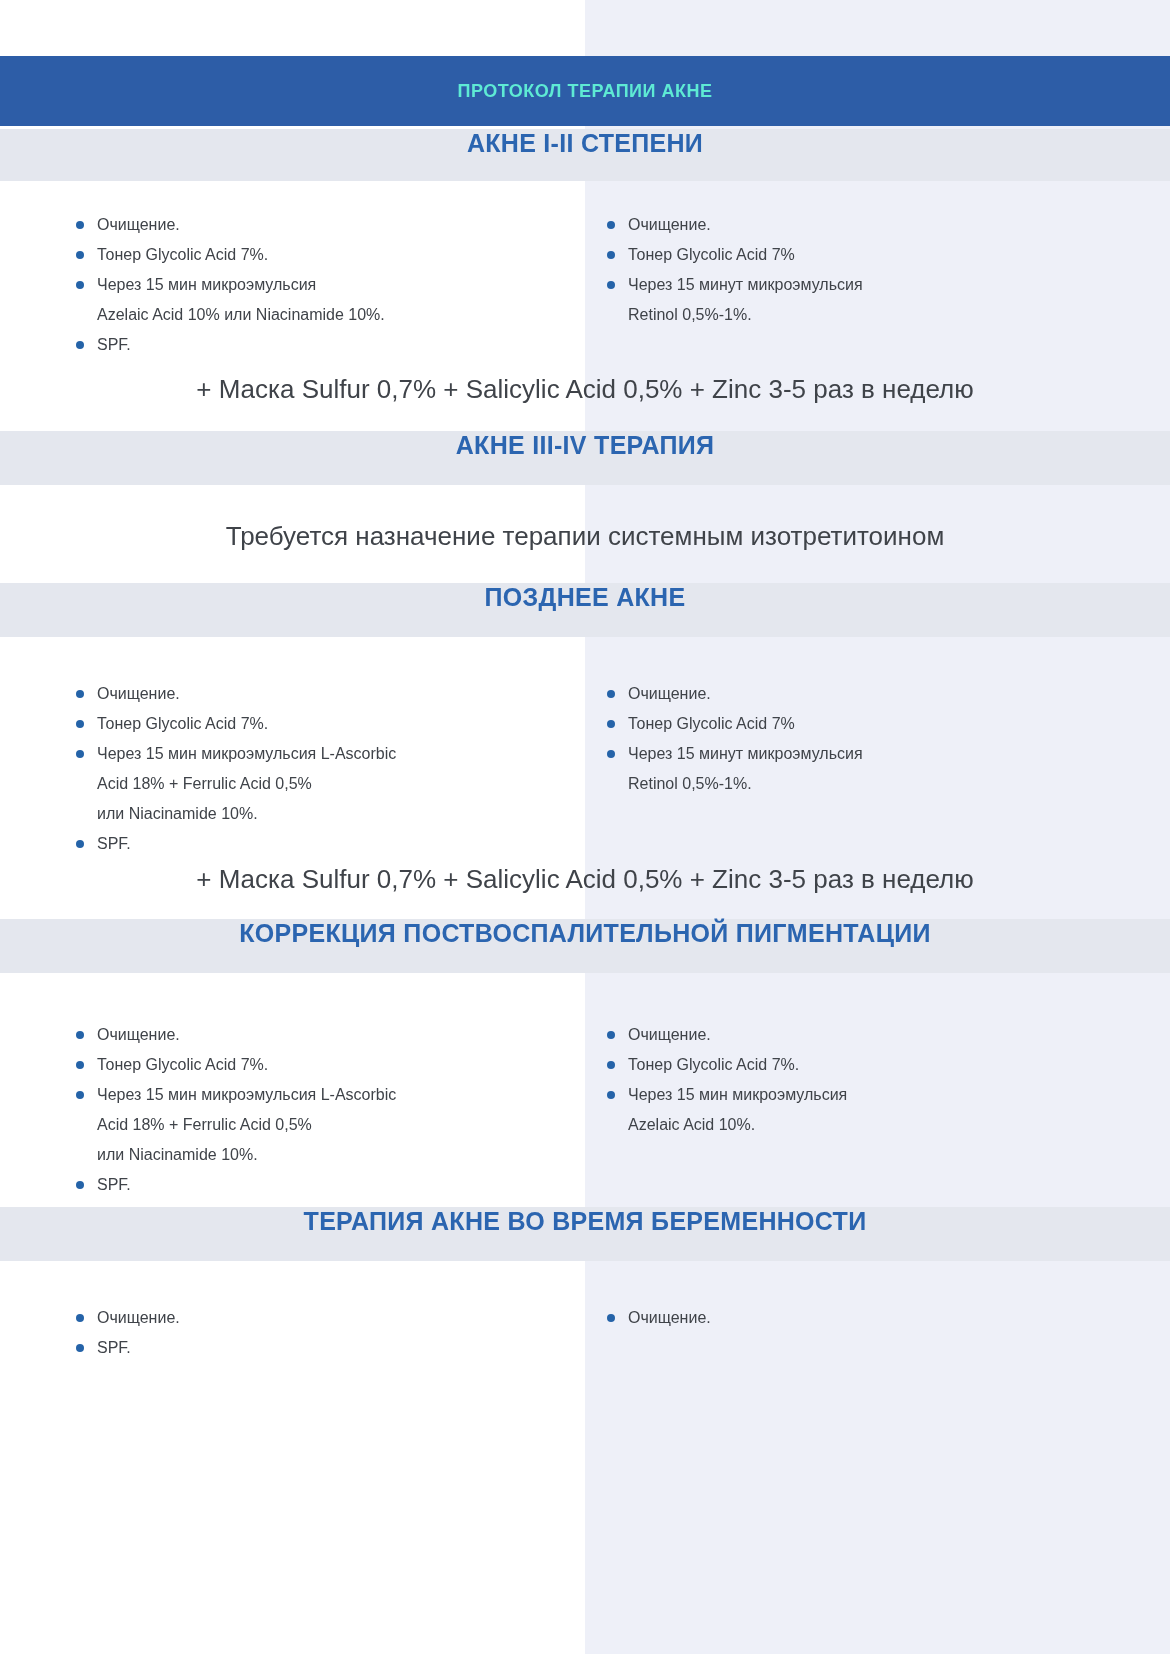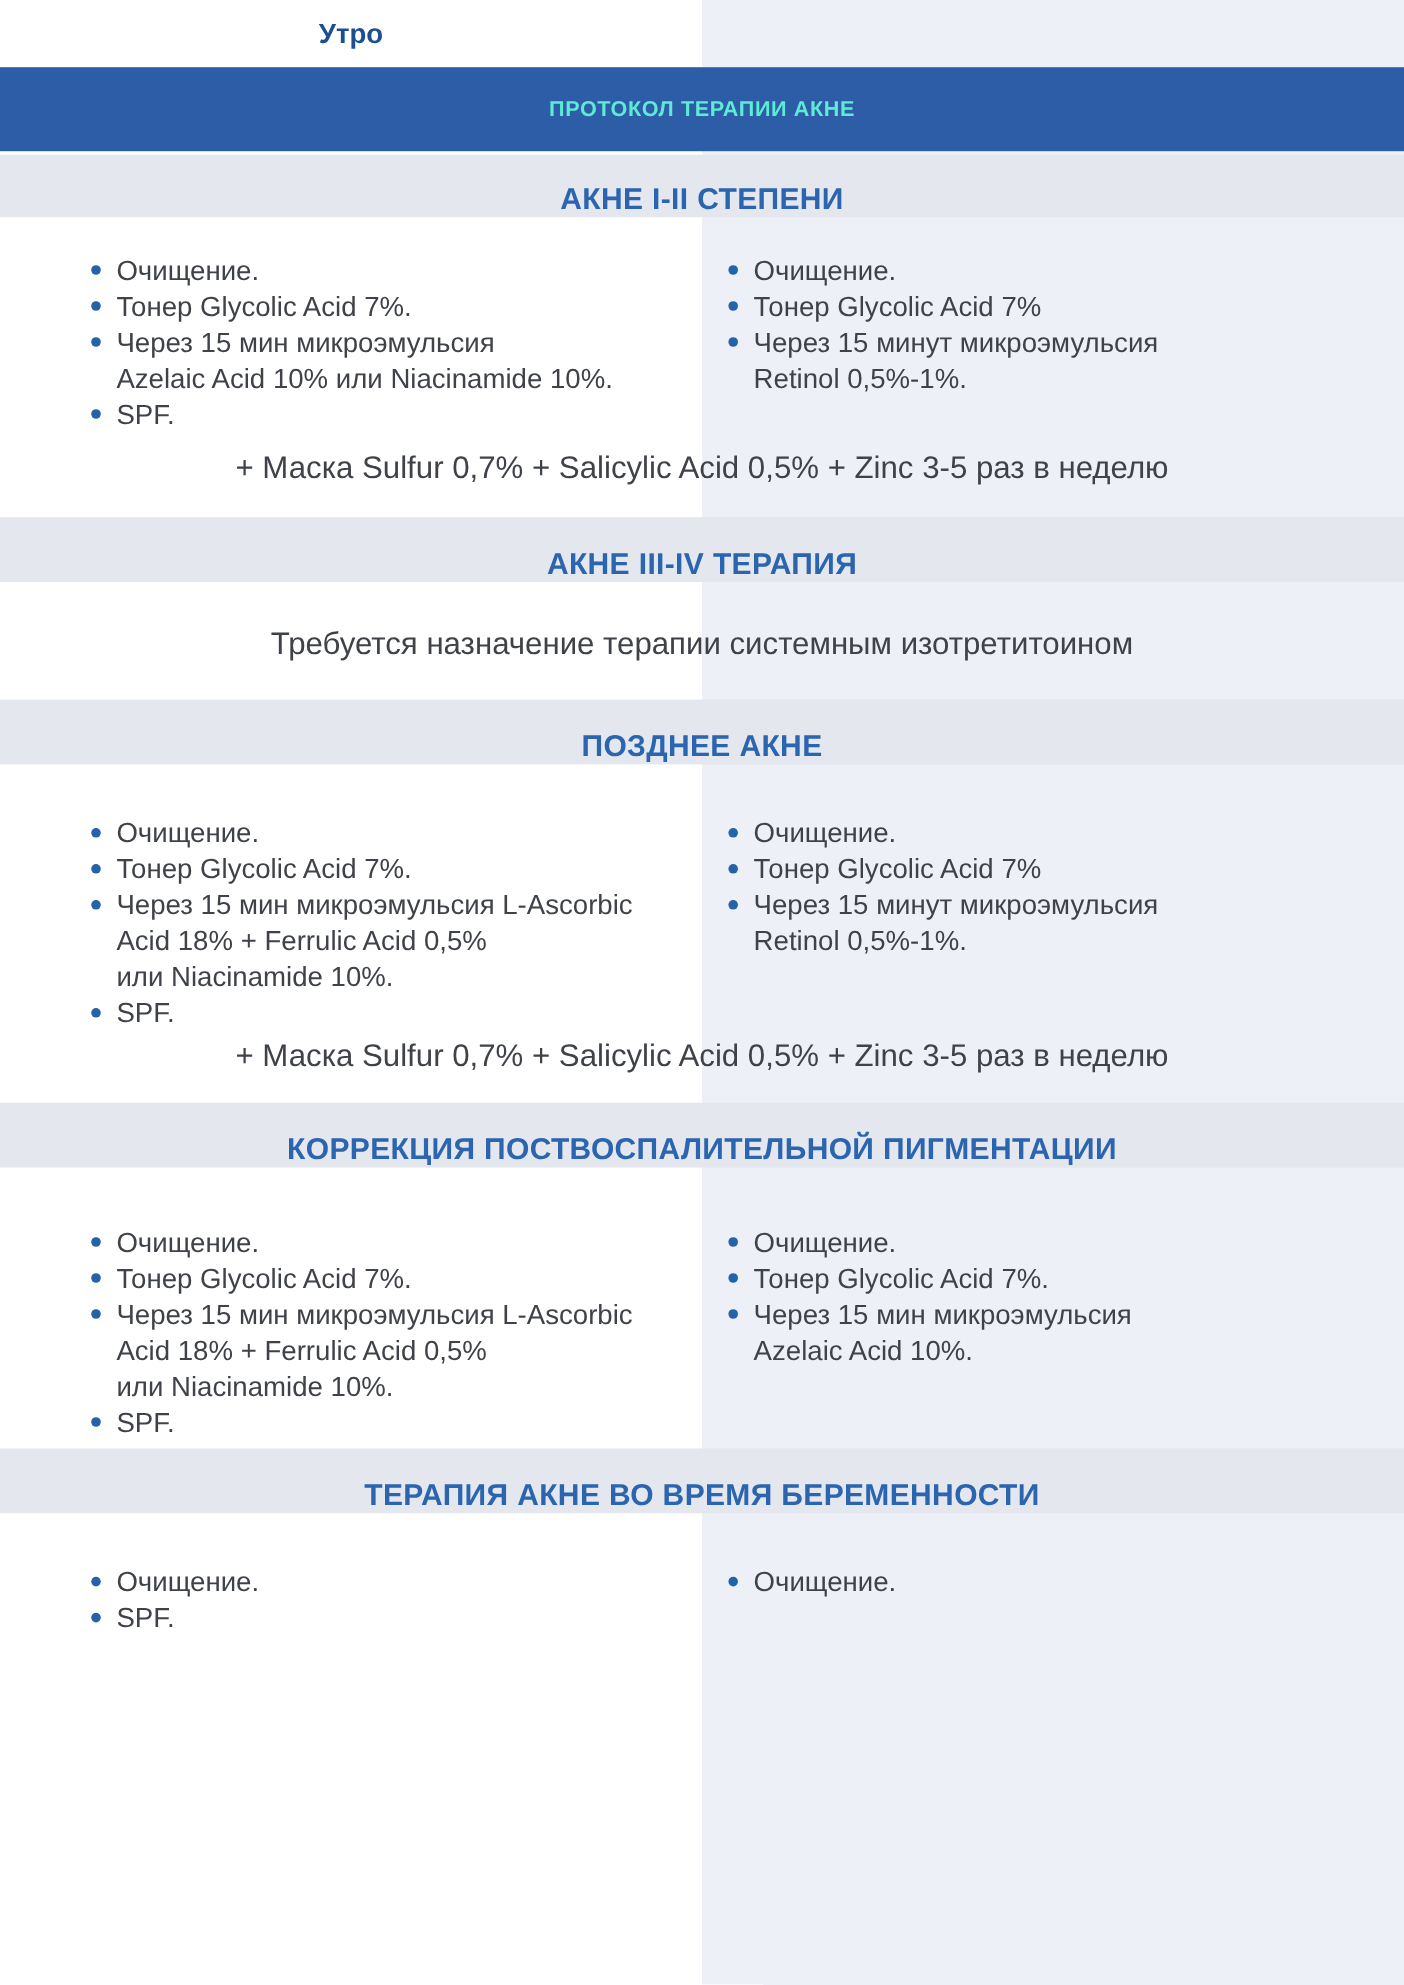--- a/index.html
+++ b/index.html
@@ -28,36 +28,36 @@
   }
 
   .banner {
     height: 70px; background: #2d5da7;
     display: flex; align-items: center; justify-content: center;
     color: #5eead4; font-weight: bold; font-size: 18px; letter-spacing: 0.5px;
   }
 
   .band {
     height: 54px; background: #e4e7ee;
-    display: flex; align-items: flex-end; justify-content: center;
+    display: flex; align-items: flex-start; justify-content: center;
     color: #2b65b0; font-weight: bold; font-size: 25px; letter-spacing: 0.3px;
   }
   .band-1 { margin-top: 3px; height: 52px; }
   .band-2 { margin-top: 27px; }
   .band-3 { margin-top: 32px; }
   .band-4 { margin-top: 25px; }
   .band-5 { margin-top: 7px; }
 
   .columns { display: flex; }
   .columns ul {
     list-style: none;
     margin: 0;
     width: 585px;
     box-sizing: border-box;
-    font-size: 23px;
+    font-size: 16px;
     line-height: 30px;
   }
   ul.col-morning { padding: 29px 30px 0 97px; }
   ul.col-evening { padding: 29px 30px 0 43px; }
   .columns-mid ul { padding-top: 42px; }
   .columns-pig ul { padding-top: 47px; }
   .columns-preg ul { padding-top: 42px; }
 
   .columns li { position: relative; white-space: pre-line; }
   .columns li::before {
@@ -81,21 +81,20 @@
 </style>
 </head>
 <body>
 
 <div class="page">
   <div class="right-panel-bg"></div>
 
   <div class="content">
 
     <div class="header-row">
-      <div class="header-cell">Утро</div>
     </div>
 
     <div class="banner">
       <span>ПРОТОКОЛ ТЕРАПИИ АКНЕ</span>
     </div>
 
     <div class="band band-1">
       <span>АКНЕ I-II СТЕПЕНИ</span>
     </div>
     <div class="columns">

